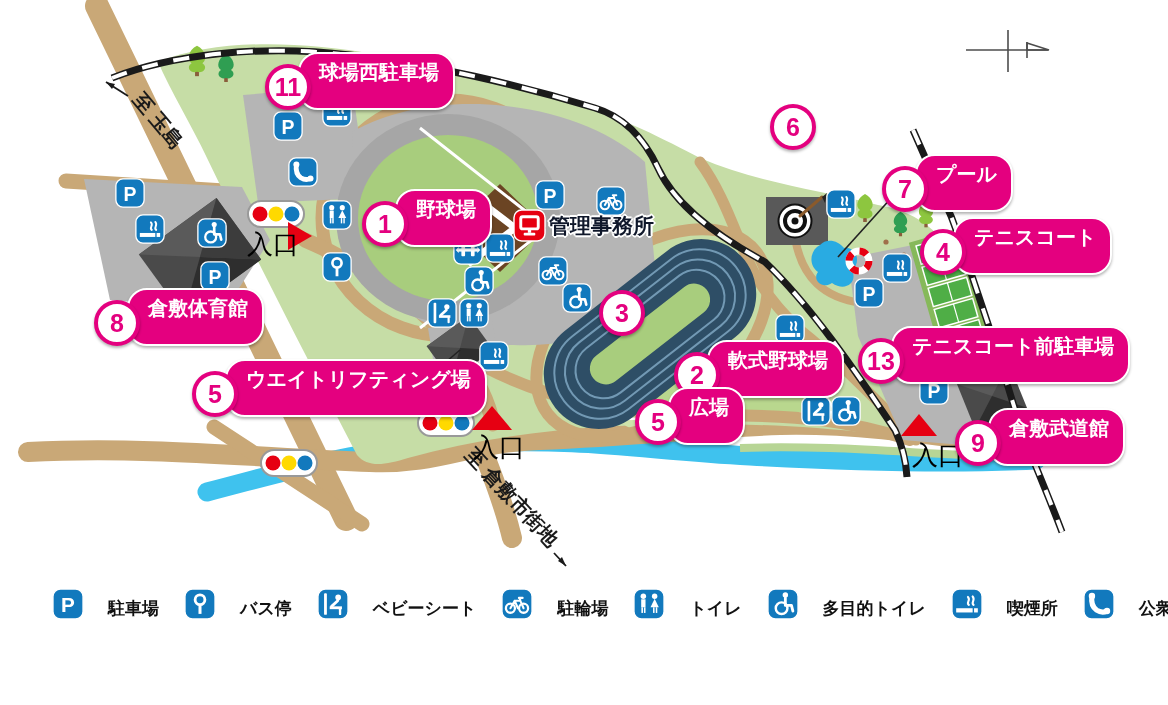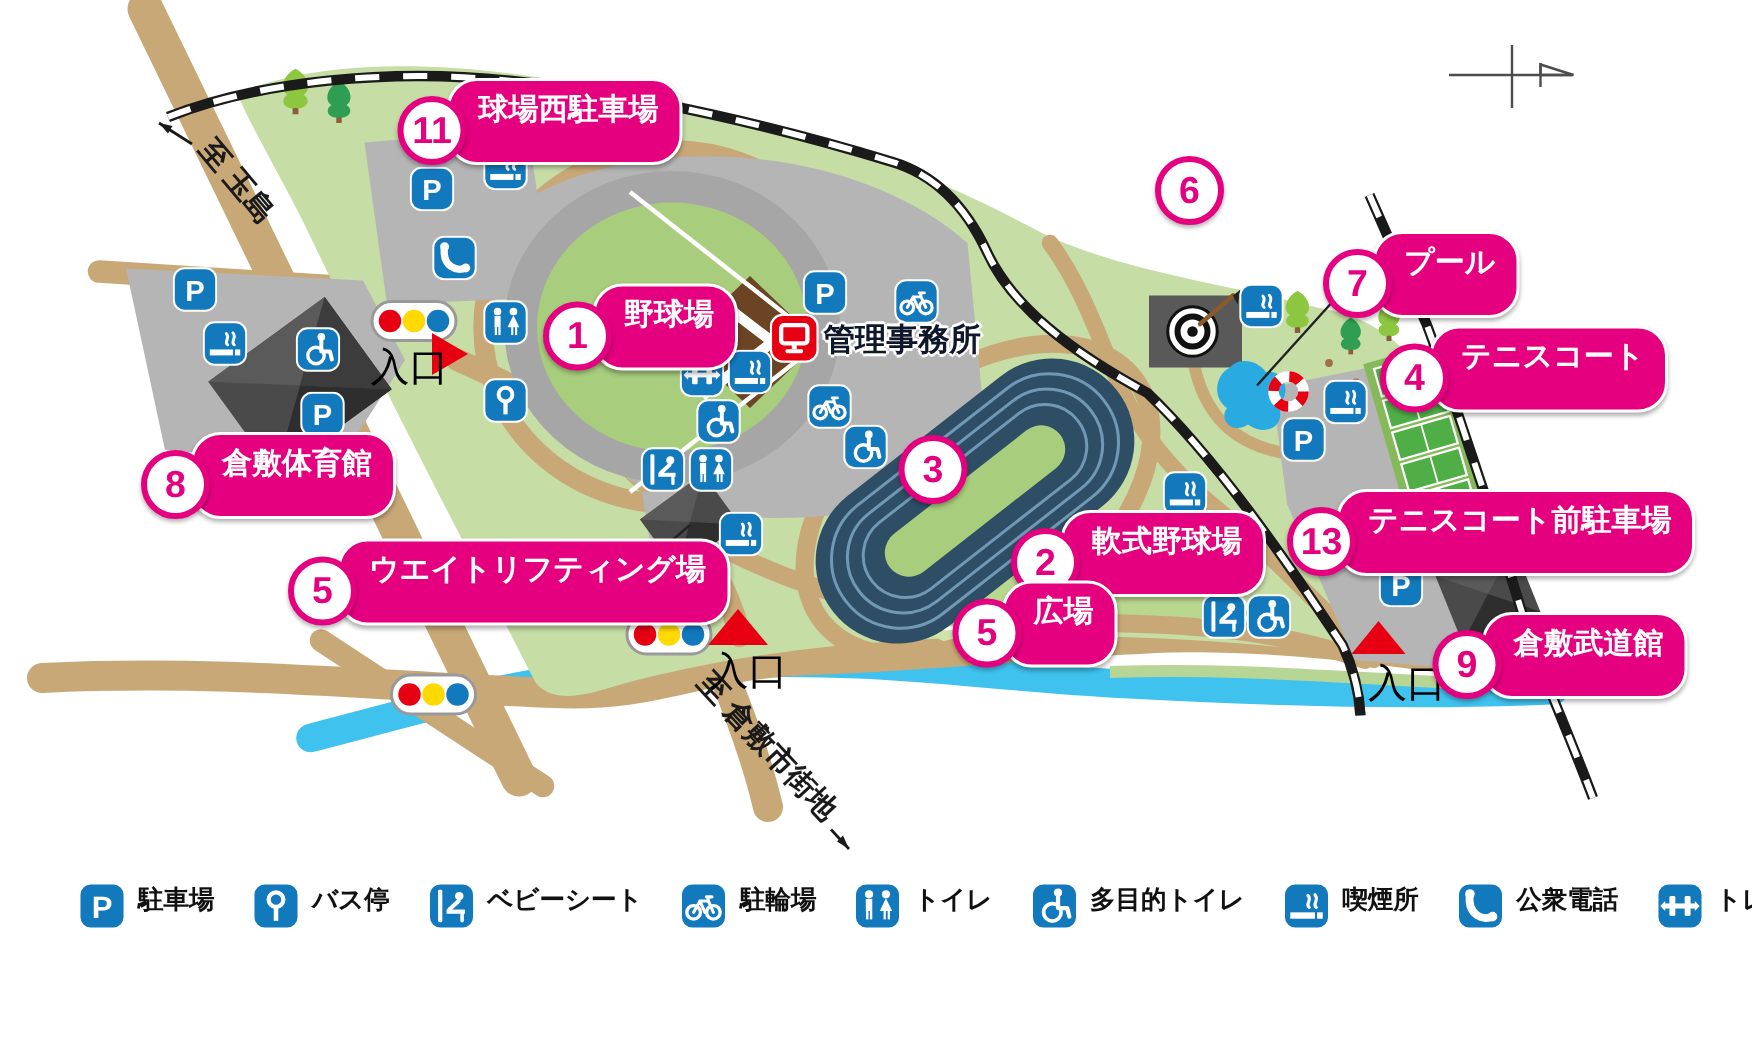--- a/index.html
+++ b/index.html
@@ -13,21 +13,21 @@
     display:flex;align-items:center;justify-content:center;z-index:2;
     box-shadow:0 2px 3px rgba(0,0,0,.3);}
   .fac-pill{margin-left:-13px;background:#e4007f;color:#fff;font-weight:bold;font-size:20px;
     padding:5px 14px 22px 19px;border-radius:20px;white-space:nowrap;
     box-shadow:0 2px 3px rgba(0,0,0,.3);border:2px solid #fff;}
   .entrance{position:absolute;color:#000;font-weight:normal;font-size:26px;z-index:5;white-space:nowrap;}
   .office-label{position:absolute;color:#0f172a;font-weight:bold;font-size:21px;z-index:5;white-space:nowrap;
     text-shadow:-2px 0 #fff,2px 0 #fff,0 -2px #fff,0 2px #fff,-1px -1px #fff,1px 1px #fff,-1px 1px #fff,1px -1px #fff;}
   
   .legend{position:absolute;left:52px;top:588px;display:flex;align-items:center;gap:25px;z-index:7;}
-  .legend-item{display:flex;align-items:flex-start;gap:8px;}
+  .legend-item{display:flex;align-items:flex-end;gap:24px;}
   .legend-icon{width:32px;height:32px;flex:0 0 auto;}
   .legend-label{font-size:17px;font-weight:bold;color:#111;white-space:nowrap;}
 </style>
 </head>
 <body>
 
 <div id="stage">
 
 <svg id="map-svg" width="1168" height="705" viewBox="0 0 1168 705">
   <defs>

